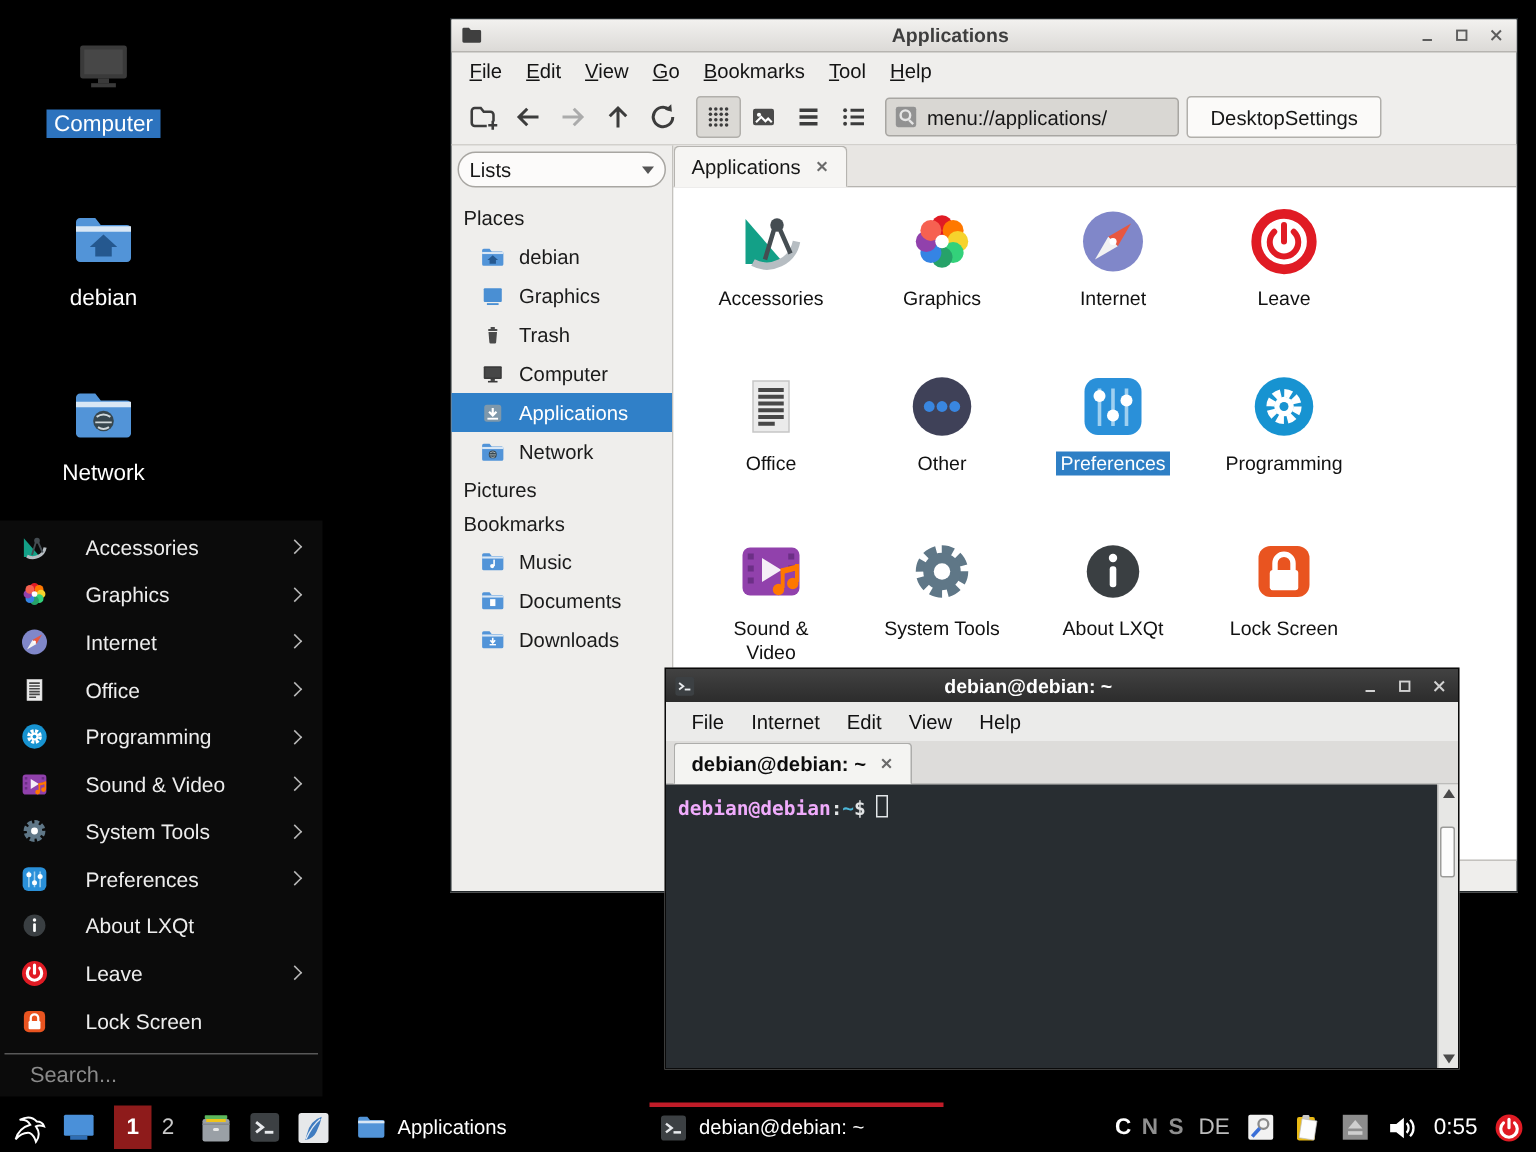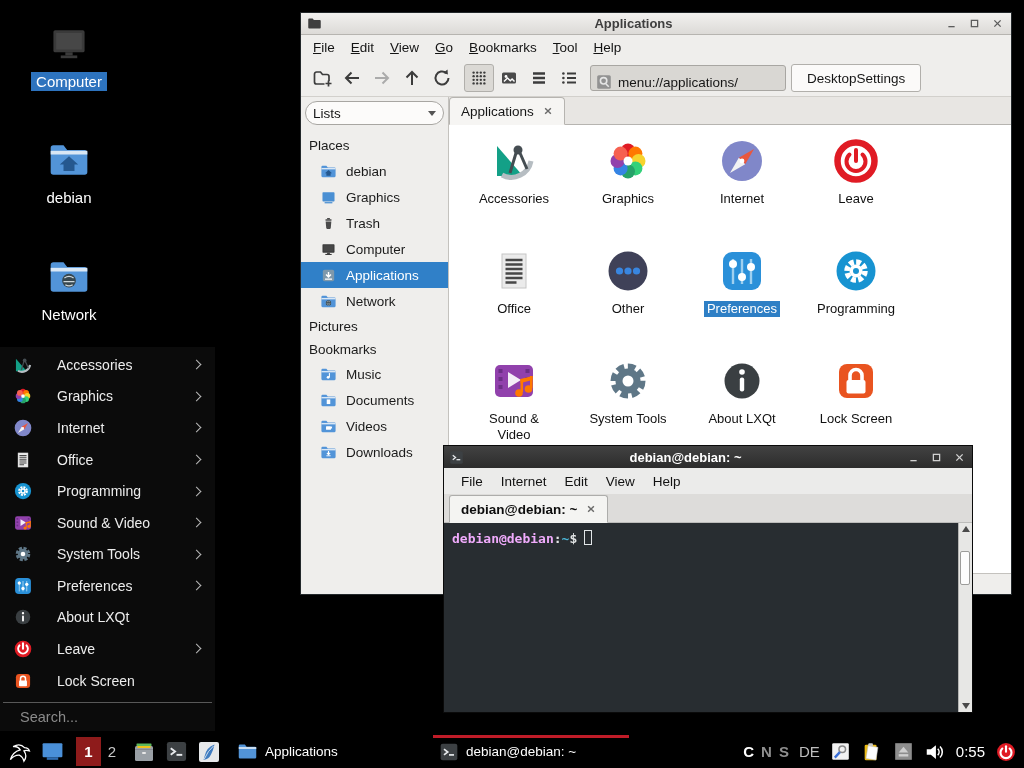--- a/index.html
+++ b/index.html
@@ -32,21 +32,21 @@
   .fm { position:absolute; left:300px; top:12px; width:712px; height:583px; background:#efeeec; border:1px solid #23282b; z-index:10; display:flex; flex-direction:column; }
   .fm-titlebar { height:22px; background:linear-gradient(#f2f1ef,#dcdad7); border-bottom:1px solid #b6b4b0; display:flex; align-items:center; padding:0 8px 0 6px; }
   .fm-title { flex:1; text-align:center; font-size:13px; font-weight:bold; color:#3e3e3e; }
   .fm-menubar { height:25px; display:flex; align-items:center; padding-left:4px; font-size:13.5px; color:#141414; }
   .fm-menubar .mitem { padding:3px 8px; }
   .fm-menubar u { text-decoration:underline; }
   .fm-toolbar { height:37px; display:flex; align-items:center; padding:0 6px; border-bottom:1px solid #d2d0cc; }
   .tbtn { width:30px; height:28px; display:flex; align-items:center; justify-content:center; border-radius:3px; }
   .tbtn.pressed { background:#dbd9d5; border:1px solid #b1afab; }
   .tsep { width:7px; }
-  .pathbar { width:196px; height:26px; background:#d9d7d3; border:1px solid #a8a6a2; border-radius:3px; display:flex; align-items:flex-end; gap:6px; padding:0 5px; margin-left:6px; }
+  .pathbar { width:196px; height:26px; background:#d9d7d3; border:1px solid #a8a6a2; border-radius:3px; display:flex; align-items:center; gap:6px; padding:0 5px; margin-left:6px; }
   .pathtext { font-size:13.5px; color:#161616; white-space:nowrap; overflow:hidden; }
   .fm-settings-btn { height:28px; padding:0 15px; margin-left:5px; background:#fbfaf9; border:1px solid #b1afab; border-radius:3px; font-size:13.5px; color:#161616; display:flex; align-items:center; }
   .fm-body { flex:1; display:flex; min-height:0; }
   .fm-sidebar { width:148px; border-right:1px solid #c4c2be; padding:4px; display:flex; flex-direction:column; }
   .combo { height:24px; background:#fcfbfa; border:1px solid #a8a6a2; border-radius:12px; display:flex; align-items:center; padding:0 7px; font-size:13.5px; color:#161616; }
   .combo .caret { margin-left:auto; width:0; height:0; border-left:4px solid transparent; border-right:4px solid transparent; border-top:5px solid #555; }
   .tree { margin-top:8px; font-size:13.5px; color:#1b1b1b; }
   .tree .hdr { height:25px; line-height:25px; padding-left:4px; }
   .tree .row { height:26px; display:flex; align-items:center; gap:9px; padding-left:15px; }
   .tree .row .sico { width:17px; height:17px; }
@@ -499,30 +499,20 @@
                 <use href="#i-folder"></use>
                 <rect x="19" y="21" width="10" height="13" fill="#fff"></rect>
               </svg>
             </span>
           <span>Documents</span>
         </div>
         <div class="row">
           <span class="ics sico">
               <svg width="17" height="17" viewBox="0 0 48 48">
                 <use href="#i-folder"></use>
-                <rect x="17" y="23" width="14" height="10" rx="1.5" fill="#fff"></rect>
-                <path d="M29 26l5-2.5v7L29 28z" fill="#fff"></path>
-              </svg>
-            </span>
-          <span>Videos</span>
-        </div>
-        <div class="row">
-          <span class="ics sico">
-              <svg width="17" height="17" viewBox="0 0 48 48">
-                <use href="#i-folder"></use>
                 <path d="M24 20v9M19.5 25l4.5 5 4.5-5" stroke="#fff" stroke-width="3" fill="none"></path>
                 <rect x="18" y="32" width="12" height="2.6" fill="#fff"></rect>
               </svg>
             </span>
           <span>Downloads</span>
         </div>
       </div>
     </div>
     <div class="fm-main">
       <div class="fm-tabbar">

